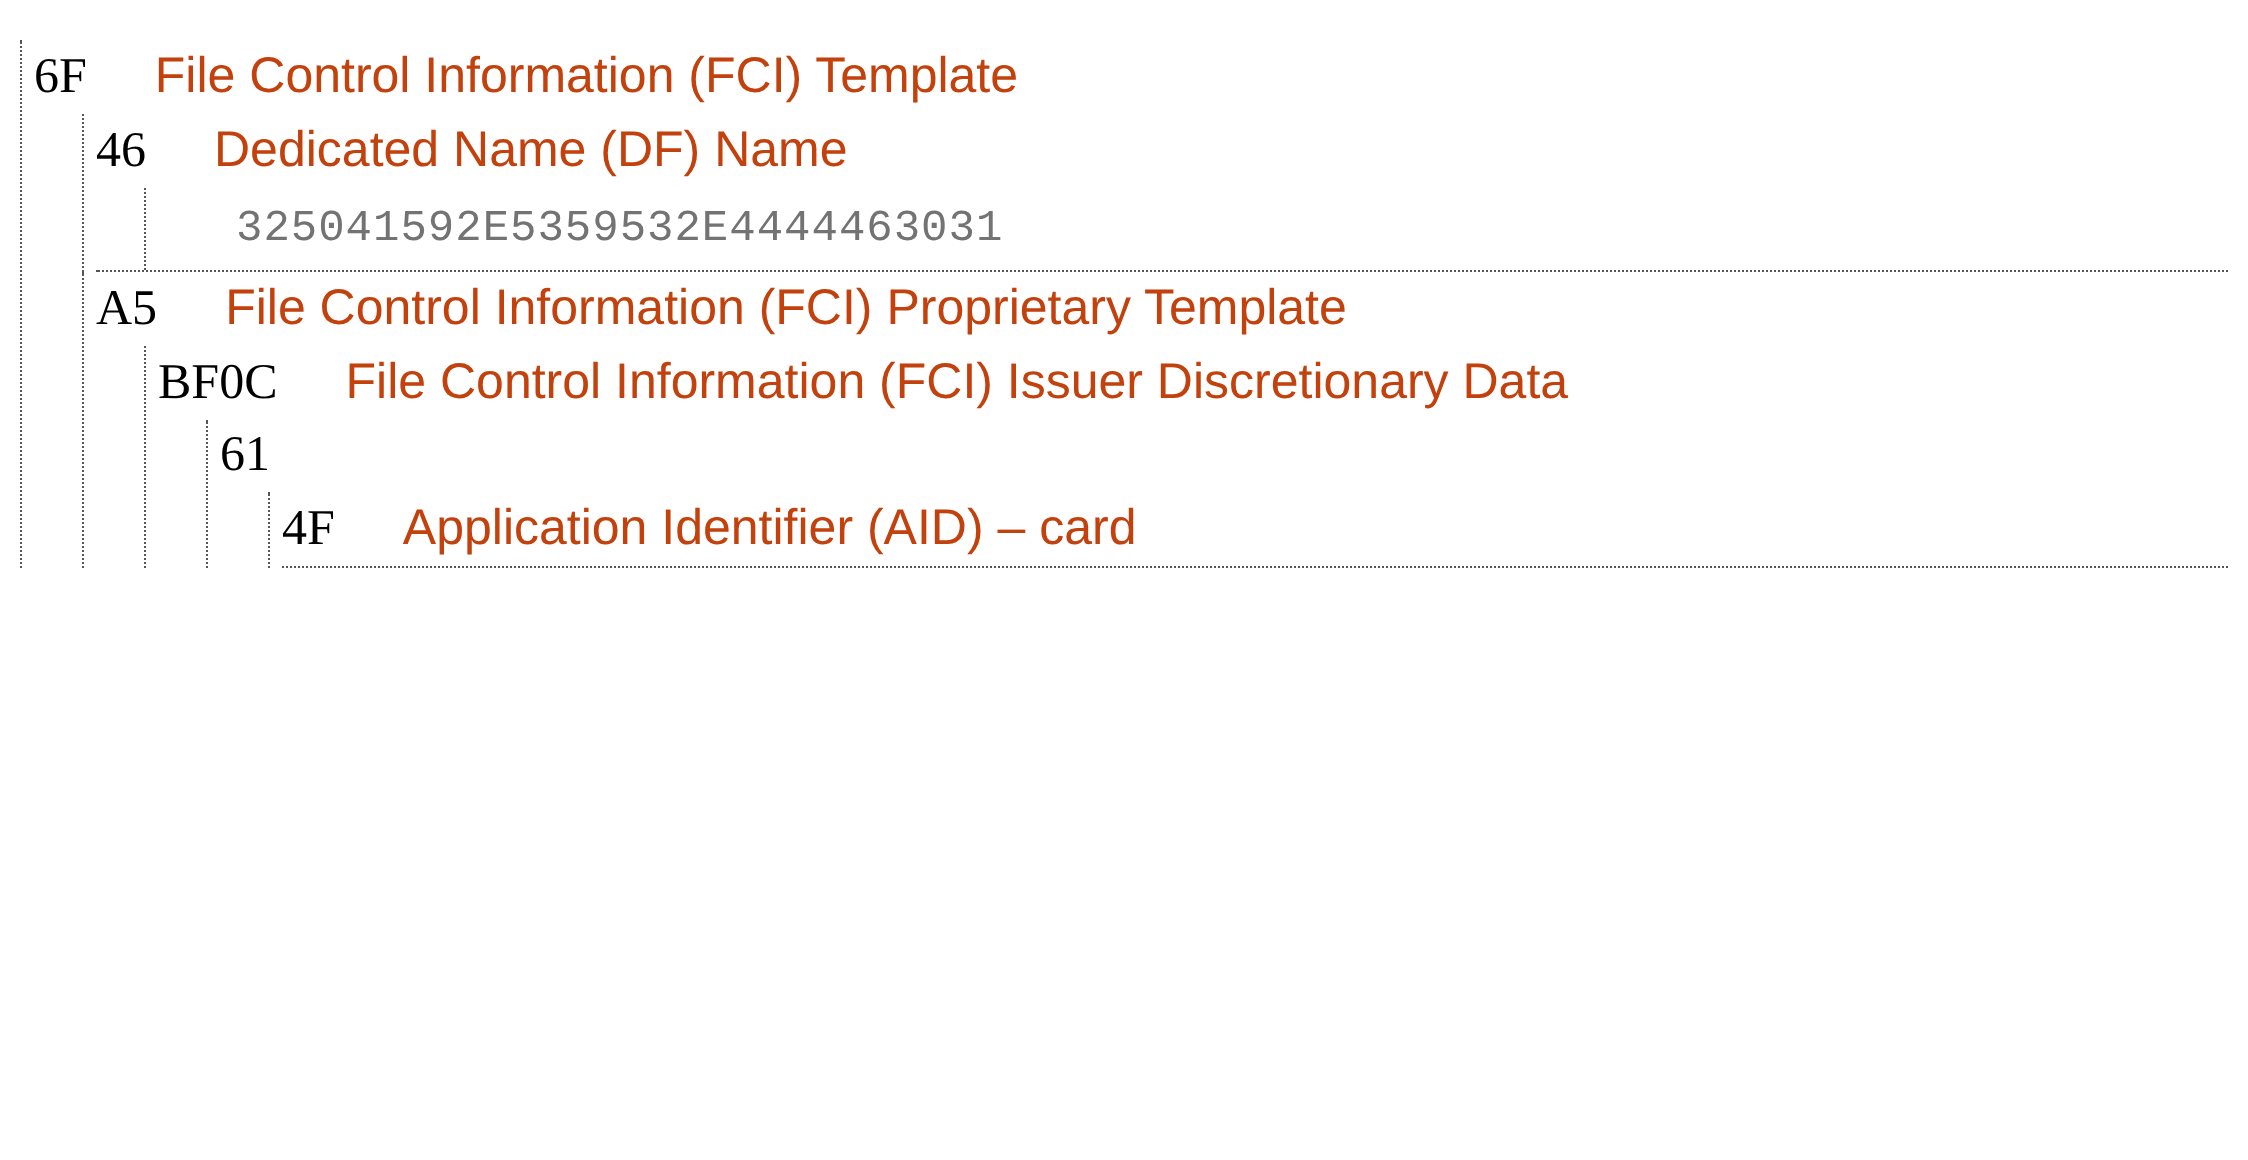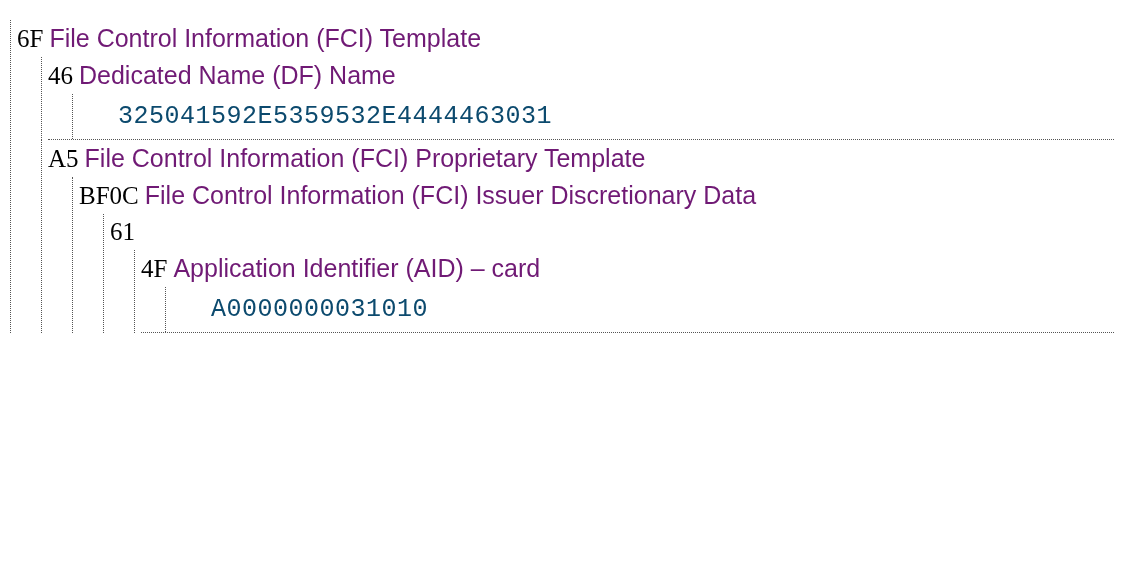--- a/index.html
+++ b/index.html
@@ -27,30 +27,31 @@
       gap: 6px;
       padding: 4px 0 4px 6px;
       white-space: nowrap;
     }
     .tag {
       color: #000;
       font-weight: 400;
       font-family: Liberation Serif, serif;
     }
     .label {
-      color: #701a75;
+      color: #c2410c;
       cursor: pointer;
+      margin-left: 28px;
     }
     .children {
       margin-left: 30px;
     }
     .value {
       font-family: "Menlo", "Consolas", "Courier New", monospace;
-      font-size: 25px;
-      color: #0c4a6e;
+      font-size: 22px;
+      color: #737373;
       padding: 8px 0 8px 45px;
       letter-spacing: 0.5px;
     }
     .sep {
       border-top: 1px dotted #555;
       margin-left: 6px;
     }
     .leaf-wrap {
       border-left: 1px dotted #555;
     }
@@ -105,23 +106,20 @@
                   <span class="tag">61</span>
                 </div>
 
                 <div class="children">
 
                   <div class="leaf-wrap">
                     <div class="node-header">
                       <span class="tag">4F</span>
                       <span class="label">Application Identifier (AID) – card</span>
                     </div>
-                    <div class="guide-inner">
-                      <div class="value">A0000000031010</div>
-                    </div>
                     <div class="sep"></div>
                   </div>
 
 
                 </div>
               </div>
 
             </div>
           </div>
 

